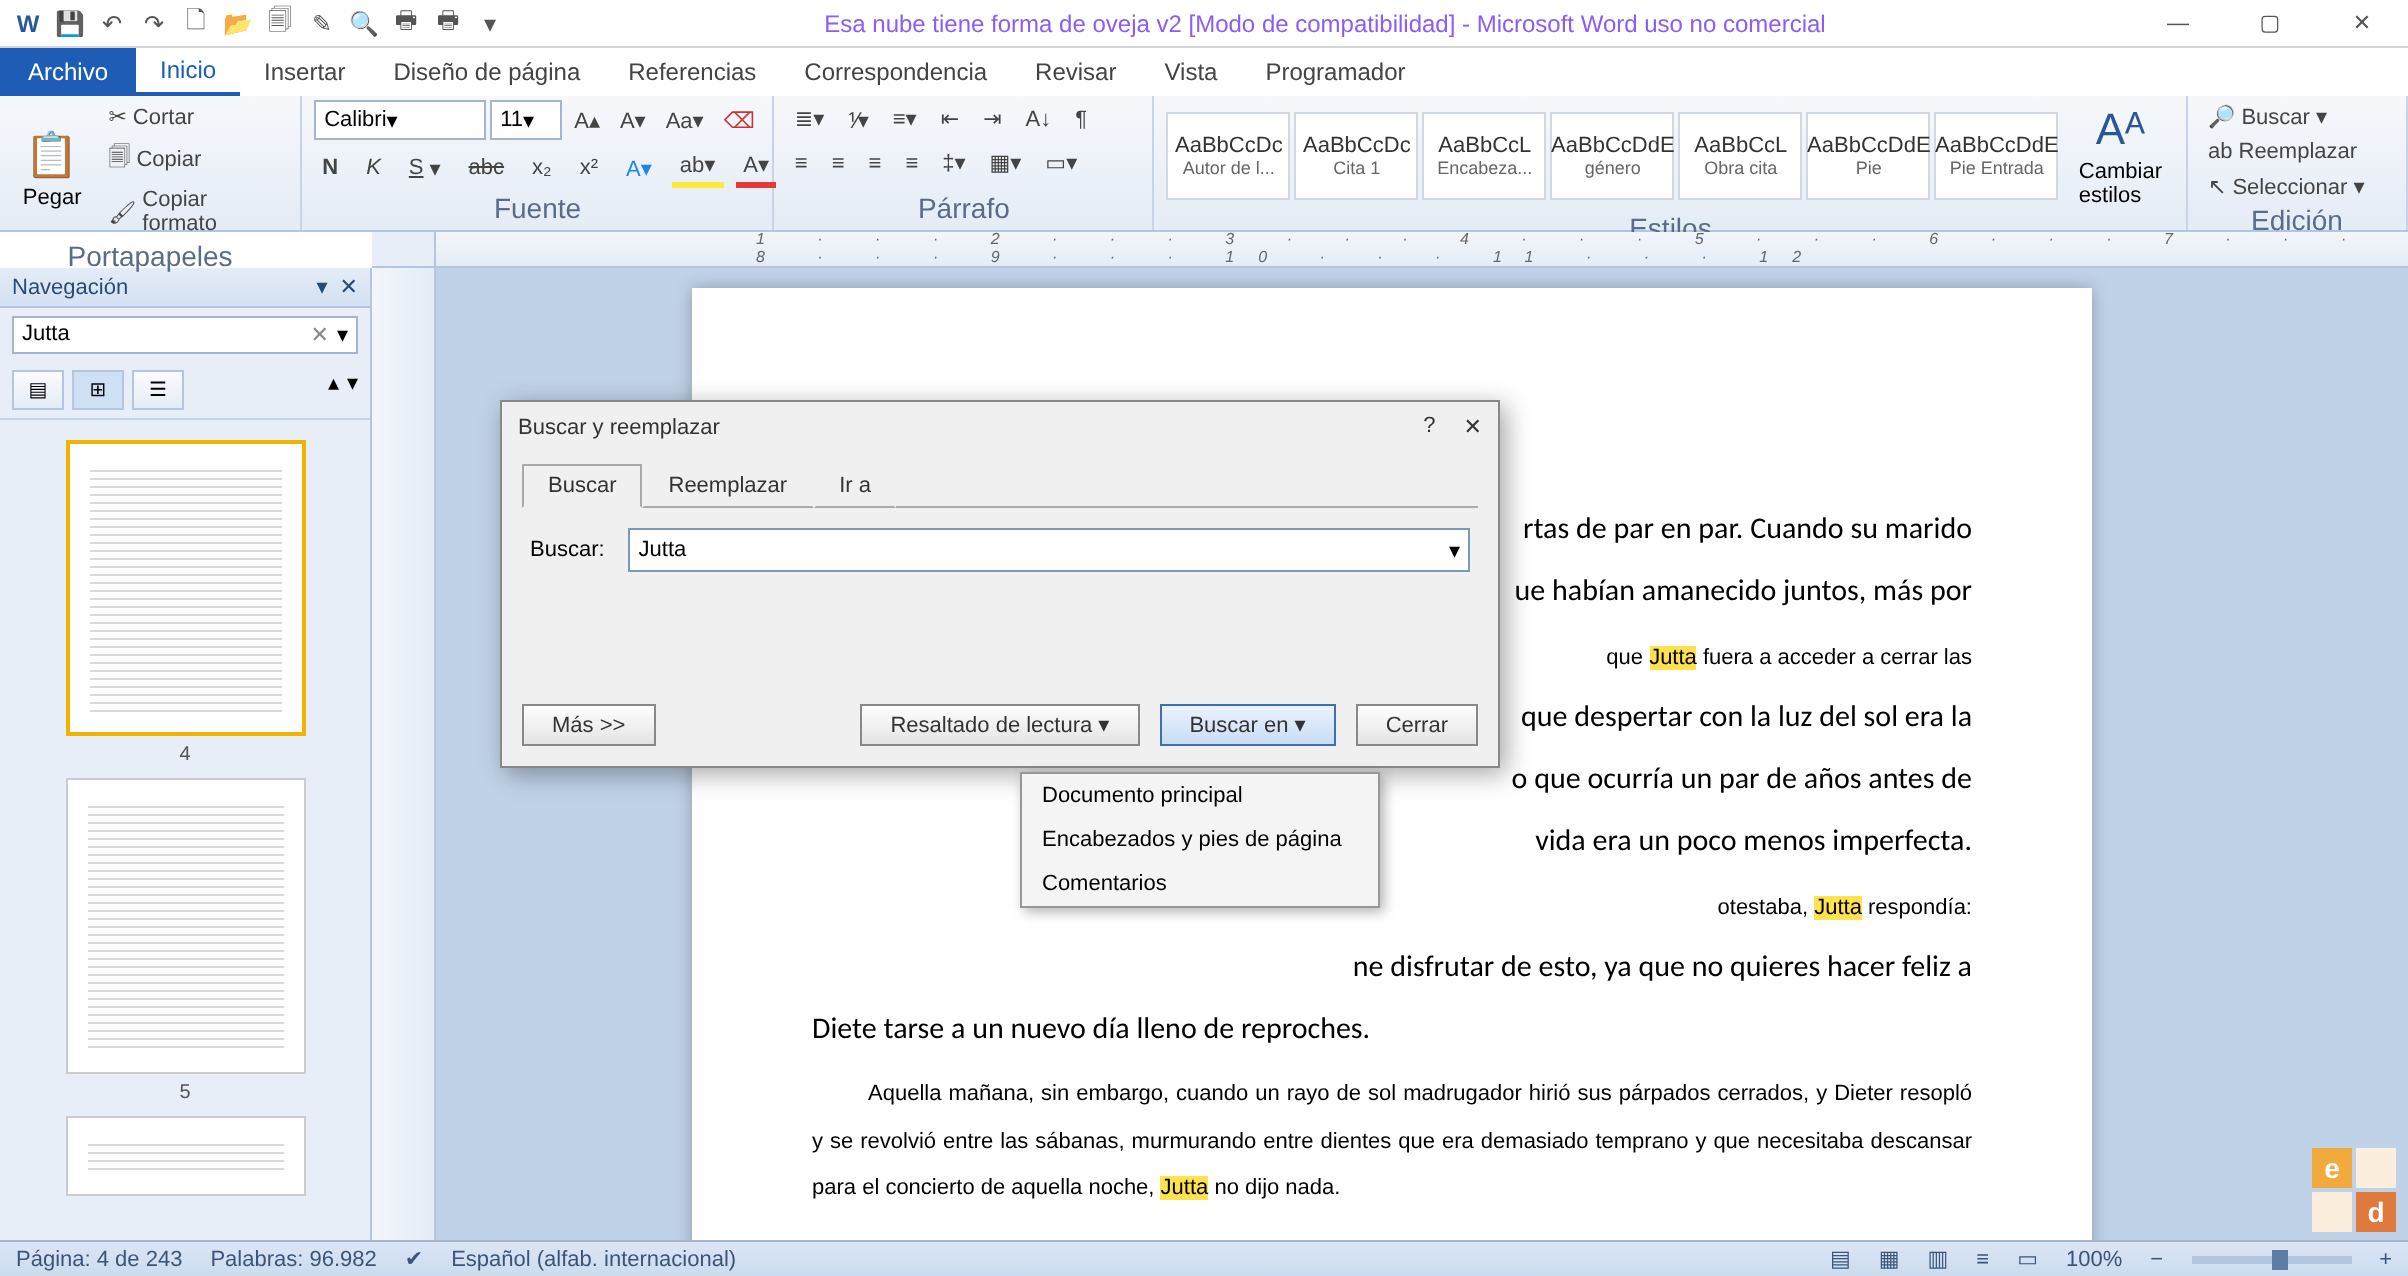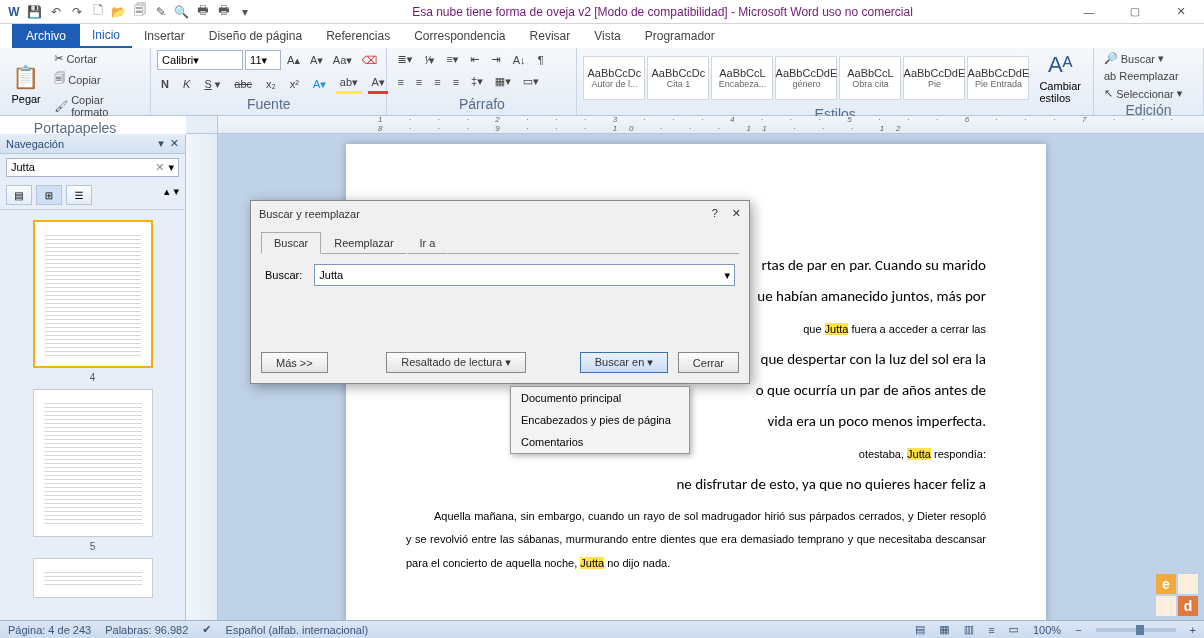--- a/index.html
+++ b/index.html
@@ -2,26 +2,26 @@
 <html><head>
 <meta charset="utf-8">
 <style>
 * { margin:0; padding:0; box-sizing:border-box; font-family:"Segoe UI",Tahoma,sans-serif; font-size:11px; }
 body { width:1204px; height:638px; background:#fff; overflow:hidden; position:relative; }
 
 
 .titlebar { height:24px; background:#fff; display:flex; align-items:center; border-bottom:1px solid #d4d4d4; }
 .qat { display:flex; gap:5px; padding:0 6px; align-items:center; }
 .qat-ico { width:16px; height:16px; display:flex; align-items:center; justify-content:center; font-size:12px; color:#555; }
-.title { flex:1; text-align:center; color:#701a75; font-size:12px; }
+.title { flex:1; text-align:center; color:#8b5cf6; font-size:12px; }
 .winbtns { display:flex; }
 .winbtn { width:46px; height:24px; display:flex; align-items:center; justify-content:center; color:#555; }
 
 
-.tabrow { height:24px; background:#fff; display:flex; align-items:center; padding-left:12px; gap:0; }
+.tabrow { height:24px; background:#fff; display:flex; align-items:center; padding-left:0; gap:0; }
 .filetab { background:#1e5db5; color:#fff; padding:4px 14px; font-size:12px; height:24px; display:flex; align-items:center; }
 .tab { padding:4px 12px; color:#444; font-size:12px; height:24px; display:flex; align-items:center; }
 .tab.active { color:#1e5db5; border-bottom:2px solid #1e5db5; }
 
 
 .ribbon { height:68px; background:linear-gradient(#f6f8fb,#e4ecf6); border-bottom:1px solid #b4c5de; display:flex; }
 .group { border-right:1px solid #c6d4e6; display:flex; flex-direction:column; padding:2px 6px; position:relative; }
 .group-body { flex:1; display:flex; align-items:center; gap:4px; }
 .group-label { text-align:center; color:#5a6c88; font-size:14px; padding-bottom:1px; }
 .bigbtn { display:flex; flex-direction:column; align-items:center; justify-content:center; gap:2px; padding:2px 6px; min-width:40px; }
@@ -63,21 +63,21 @@
 .dlg-title { padding:6px 8px; display:flex; justify-content:space-between; align-items:center; font-size:12px; color:#333; }
 .dlg-title .r { display:flex; gap:14px; font-size:14px; }
 .dlg-body { padding:6px 10px 10px 10px; }
 .dlg-tabs { display:flex; gap:0; }
 .dlg-tab { padding:4px 12px; font-size:11px; color:#333; border:1px solid transparent; border-bottom:1px solid #aaa; }
 .dlg-tab.active { background:#f0f0f0; border:1px solid #aaa; border-bottom:1px solid #f0f0f0; }
 .dlg-row { display:flex; align-items:center; gap:12px; padding:10px 4px; }
 .dlg-input { flex:1; border:1px solid #7a99b8; background:#fff; padding:2px 4px; height:22px; display:flex; align-items:center; justify-content:space-between; }
 .dlg-btns { display:flex; gap:10px; padding-top:56px; }
 .dlg-btn { border:1px solid #888; background:linear-gradient(#fefefe,#e4e4e4); padding:3px 14px; font-size:11px; color:#333; }
-.dlg-btn.primary { border:1px solid #3d6fb5; background:linear-gradient(#eaf2fd,#c9ddf6);margin-left:44px; }
+.dlg-btn.primary { border:1px solid #3d6fb5; background:linear-gradient(#eaf2fd,#c9ddf6); }
 .menu { position:absolute; left:510px; top:386px; width:180px; background:#f4f4f4; border:1px solid #979797; box-shadow:2px 2px 6px rgba(0,0,0,.3); z-index:60; }
 .menu-item { padding:5px 10px; font-size:11px; }
 
 
 .status { position:absolute; left:0; bottom:0; width:100%; height:18px; background:linear-gradient(#dbe6f5,#ccdbef); border-top:1px solid #a5b5cc; display:flex; align-items:center; padding:0 8px; gap:14px; font-size:11px; color:#3b5578; }
 .status .spacer { flex:1; }
 .zoomtrack { width:80px; height:4px; background:#b4c5de; position:relative; }
 .zoomtrack::after { content:""; position:absolute; left:50%; top:-3px; width:8px; height:10px; background:#5e7da5; }
 
 .logo-ed { position:absolute; right:6px; bottom:22px; width:42px; height:42px; }
@@ -299,20 +299,21 @@
     <div class="vruler"></div>
     <div class="page">
       <p style="text-align:right">rtas de par en par. Cuando su marido</p>
       <p style="text-align:right">ue habían amanecido juntos, más por</p>
       <p style="text-align:right"><span>que </span><span class="hl">Jutta</span><span> fuera a acceder a cerrar las</span></p>
       <p style="text-align:right">que despertar con la luz del sol era la</p>
       <p style="text-align:right">o que ocurría un par de años antes de</p>
       <p style="text-align:right">vida era un poco menos imperfecta.</p>
       <p style="text-align:right"><span>otestaba, </span><span class="hl">Jutta</span><span> respondía:</span></p>
       <p style="text-align:right">ne disfrutar de esto, ya que no quieres hacer feliz a</p>
+      <p>Diete                                                       tarse a un nuevo día lleno de reproches.</p>
       <p class="ind"><span>Aquella mañana, sin embargo, cuando un rayo de sol madrugador hirió sus párpados cerrados, y Dieter resopló y se revolvió entre las sábanas, murmurando entre dientes que era demasiado temprano y que necesitaba descansar para el concierto de aquella noche, </span><span class="hl">Jutta</span><span> no dijo nada.</span></p>
 
     </div>
   </div>
 </div>
 
 <div class="dialog">
   <div class="dlg-title">
     <span>Buscar y reemplazar</span>
     <span class="r">

